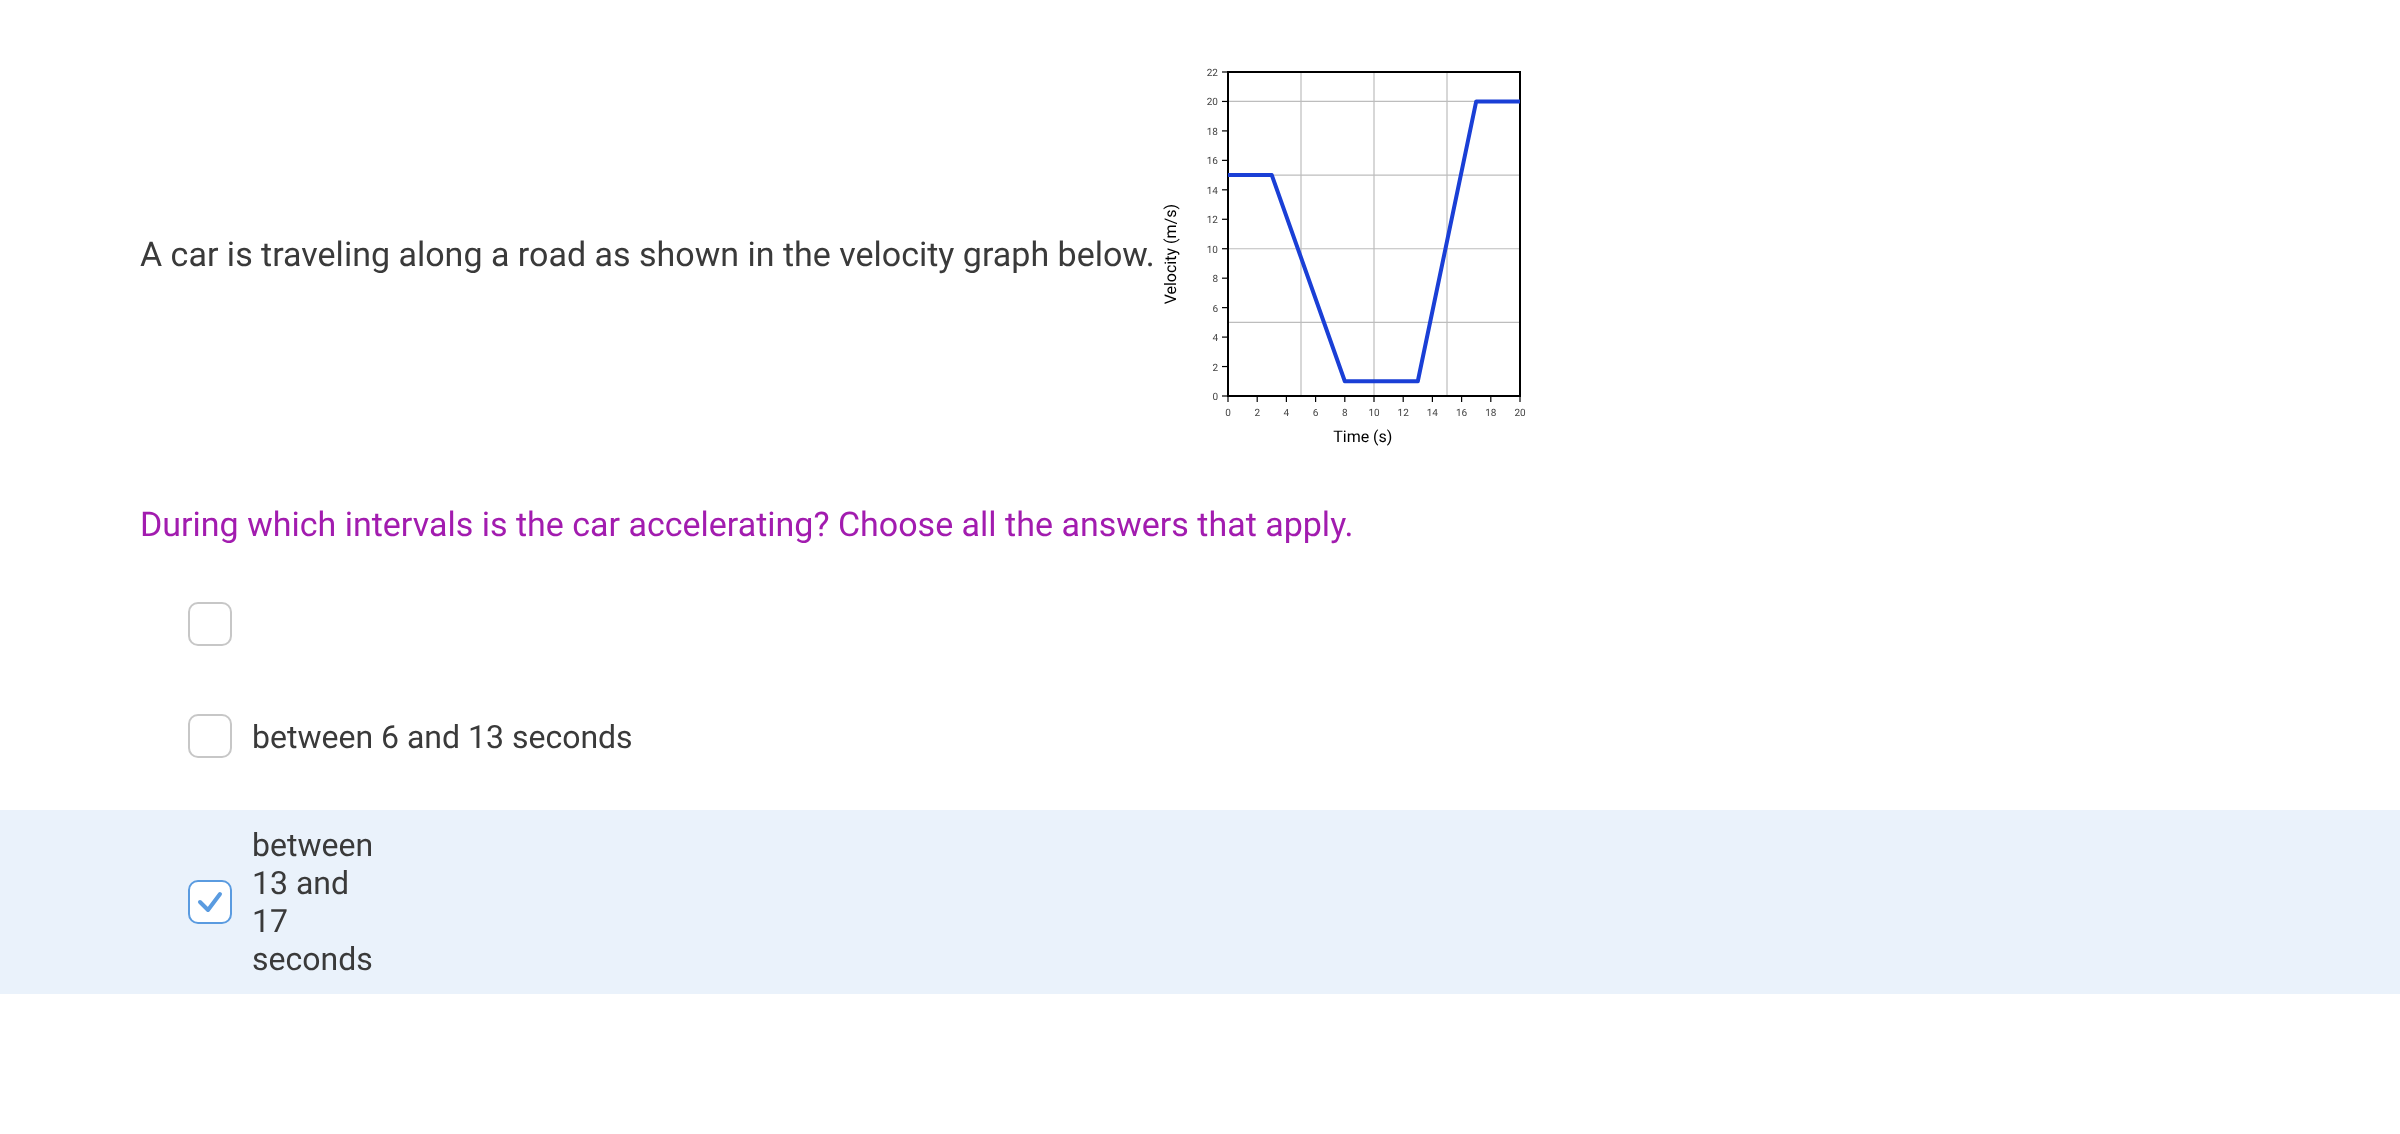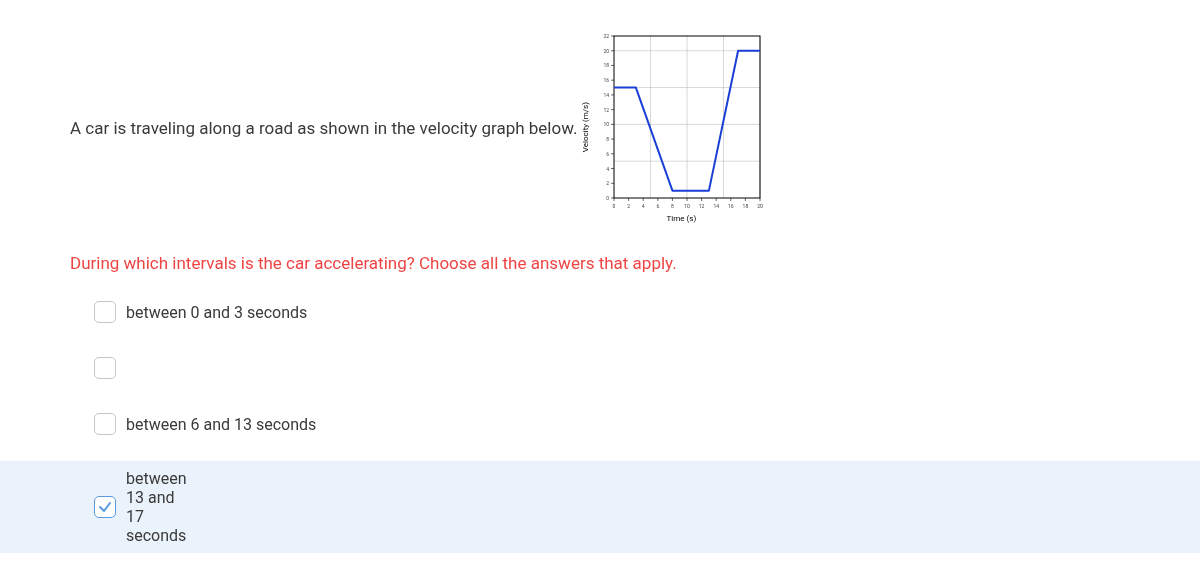--- a/index.html
+++ b/index.html
@@ -36,21 +36,21 @@
   }
   .chart-svg { display: block; }
   .xlabel {
     font-size: 8px;
     color: #000;
     text-align: center;
     margin-top: 2px;
   }
   .question-text {
     font-size: 17px;
-    color: #ef4444;
+    color: #a21caf;
     padding: 30px 70px 10px 70px;
   }
   .options {
     padding: 10px 70px 0 94px;
     display: flex;
     flex-direction: column;
     gap: 18px;
   }
   .option-row {
     display: flex;
@@ -156,24 +156,20 @@
       <div class="xlabel">Time (s)</div>
     </div>
   </div>
 </div>
 
 <div class="question-text">During which intervals is the car accelerating? Choose all the answers that apply.</div>
 
 <div class="options" id="options-container">
     <div class="option-row">
       <div class="checkbox"></div>
-      <span class="option-label">between 0 and 3 seconds</span>
-    </div>
-    <div class="option-row">
-      <div class="checkbox"></div>
     </div>
     <div class="option-row">
       <div class="checkbox"></div>
       <span class="option-label">between 6 and 13 seconds</span>
     </div>
     <div class="option-row selected">
       <div class="checkbox checked">
         <svg width="14" height="14" viewBox="0 0 14 14">
           <path d="M2 7 L6 11 L12 3" stroke="#5a9be0" stroke-width="2" fill="none" stroke-linecap="round" stroke-linejoin="round"></path>
         </svg>

